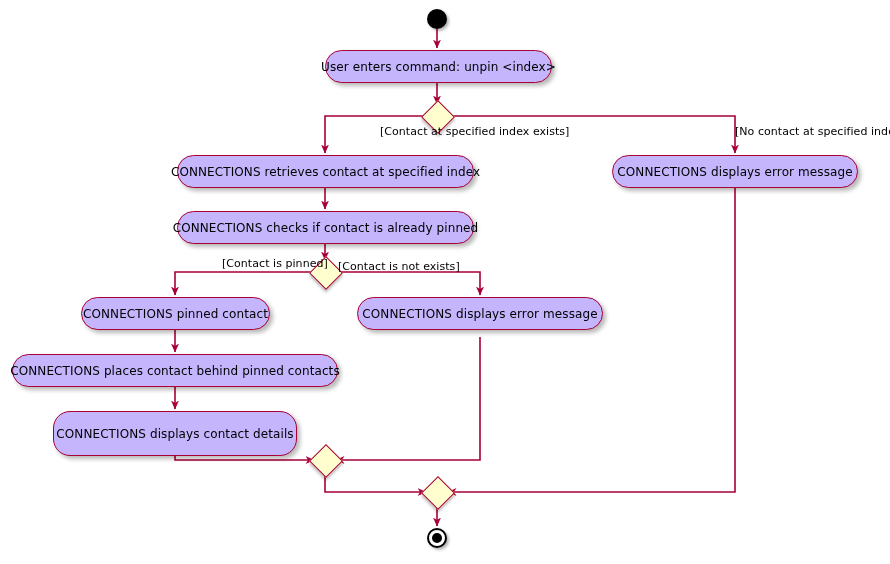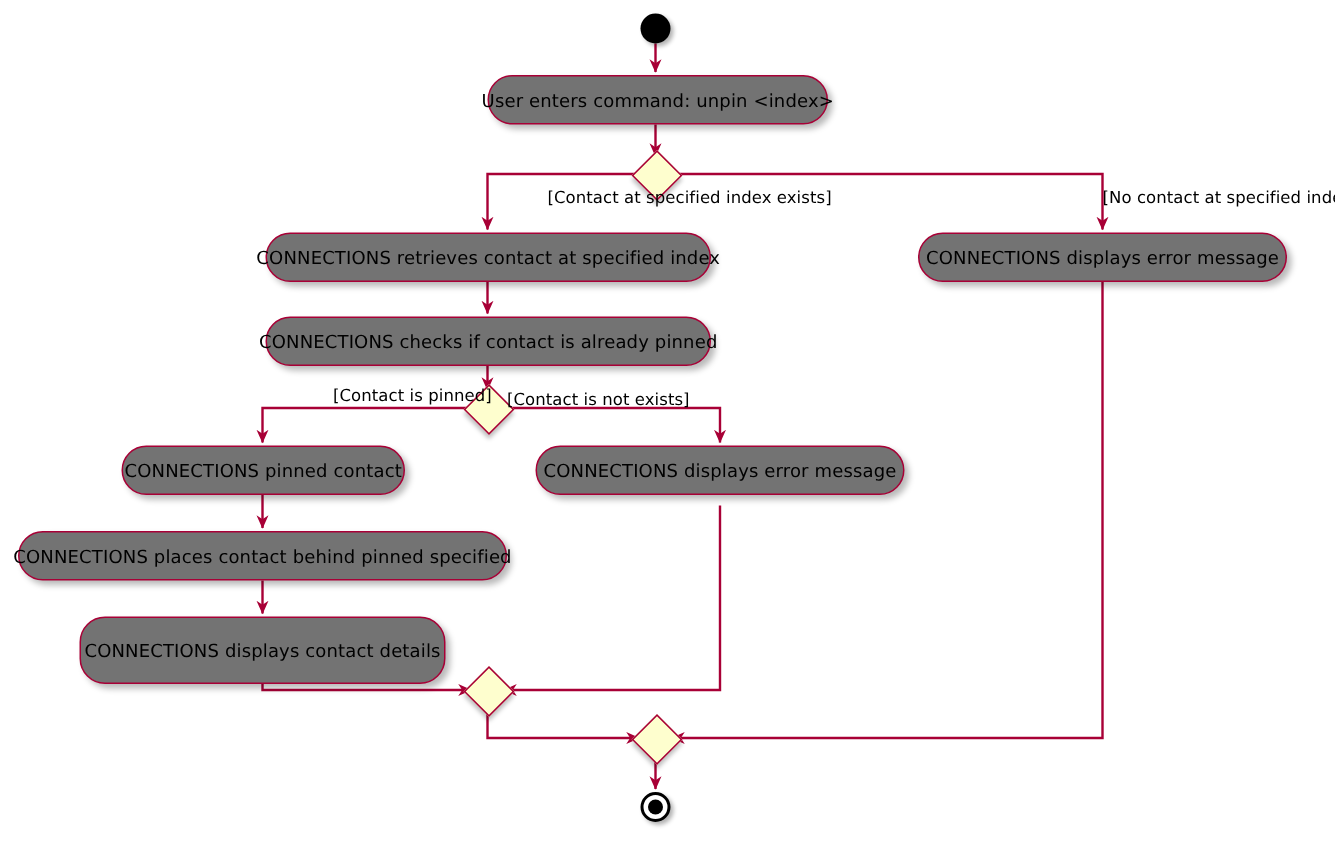--- a/index.html
+++ b/index.html
@@ -20,21 +20,21 @@
   #edge-layer {
     position: absolute;
     left: 0;
     top: 0;
     width: 890px;
     height: 564px;
   }
   .node {
     position: absolute;
     box-sizing: border-box;
-    background: #737373;
+    background: #c4b5fd;
     border: 1.5px solid #A80036;
     border-radius: 17px;
     box-shadow: 3px 3px 4px rgba(0,0,0,0.28);
     display: flex;
     align-items: center;
     justify-content: center;
     color: #000000;
     font-size: 12px;
     line-height: 1;
     white-space: nowrap;
@@ -134,21 +134,21 @@
   </svg>
 
   <div class="start-node" style="left:427px; top:9px;"></div>
 
   <div class="node" style="left:325px; top:50px; width:227px; height:33px;">
     <span>User enters command: unpin &lt;index&gt;</span>
   </div>
 
   <div class="diamond" style="left:426px; top:105px;"></div>
 
-  <div class="edge-label" style="left:325px; top:126px;padding-left:40px;">[Contact at specified index exists]</div>
+  <div class="edge-label" style="left:340px; top:126px;padding-left:40px;">[Contact at specified index exists]</div>
 
   <div class="edge-label" style="left:735px; top:126px;">[No contact at specified index]</div>
 
   <div class="node" style="left:177px; top:155px; width:297px; height:33px;text-align:center;">
     <span>CONNECTIONS retrieves contact at specified index</span>
   </div>
 
   <div class="node" style="left:612px; top:155px; width:246px; height:33px;">
     <span>CONNECTIONS displays error message</span>
   </div>
@@ -165,21 +165,21 @@
 
   <div class="node" style="left:81px; top:297px; width:189px; height:33px;">
     <span>CONNECTIONS pinned contact</span>
   </div>
 
   <div class="node" style="left:357px; top:297px; width:246px; height:33px;">
     <span>CONNECTIONS displays error message</span>
   </div>
 
   <div class="node" style="left:12px; top:354px; width:326px; height:33px;">
-    <span>CONNECTIONS places contact behind pinned specified</span>
+    <span>CONNECTIONS places contact behind pinned contacts</span>
   </div>
 
   <div class="node" style="left:53px; top:411px; width:244px; height:45px;">
     <span>CONNECTIONS displays contact details</span>
   </div>
 
   <div class="diamond" style="left:314px; top:449px;"></div>
 
   <div class="diamond" style="left:426px; top:481px;"></div>
 

